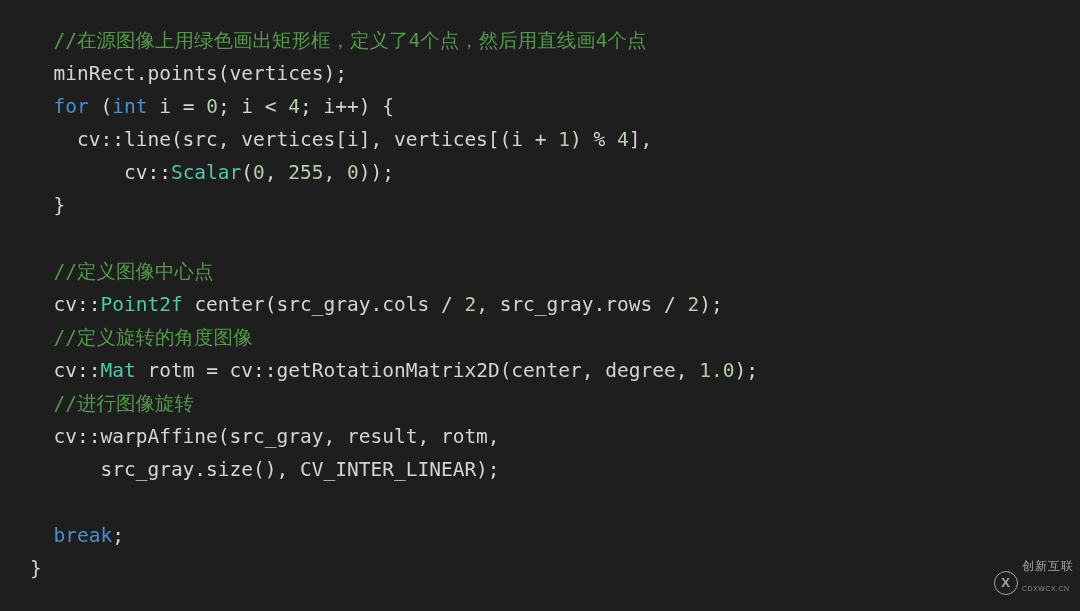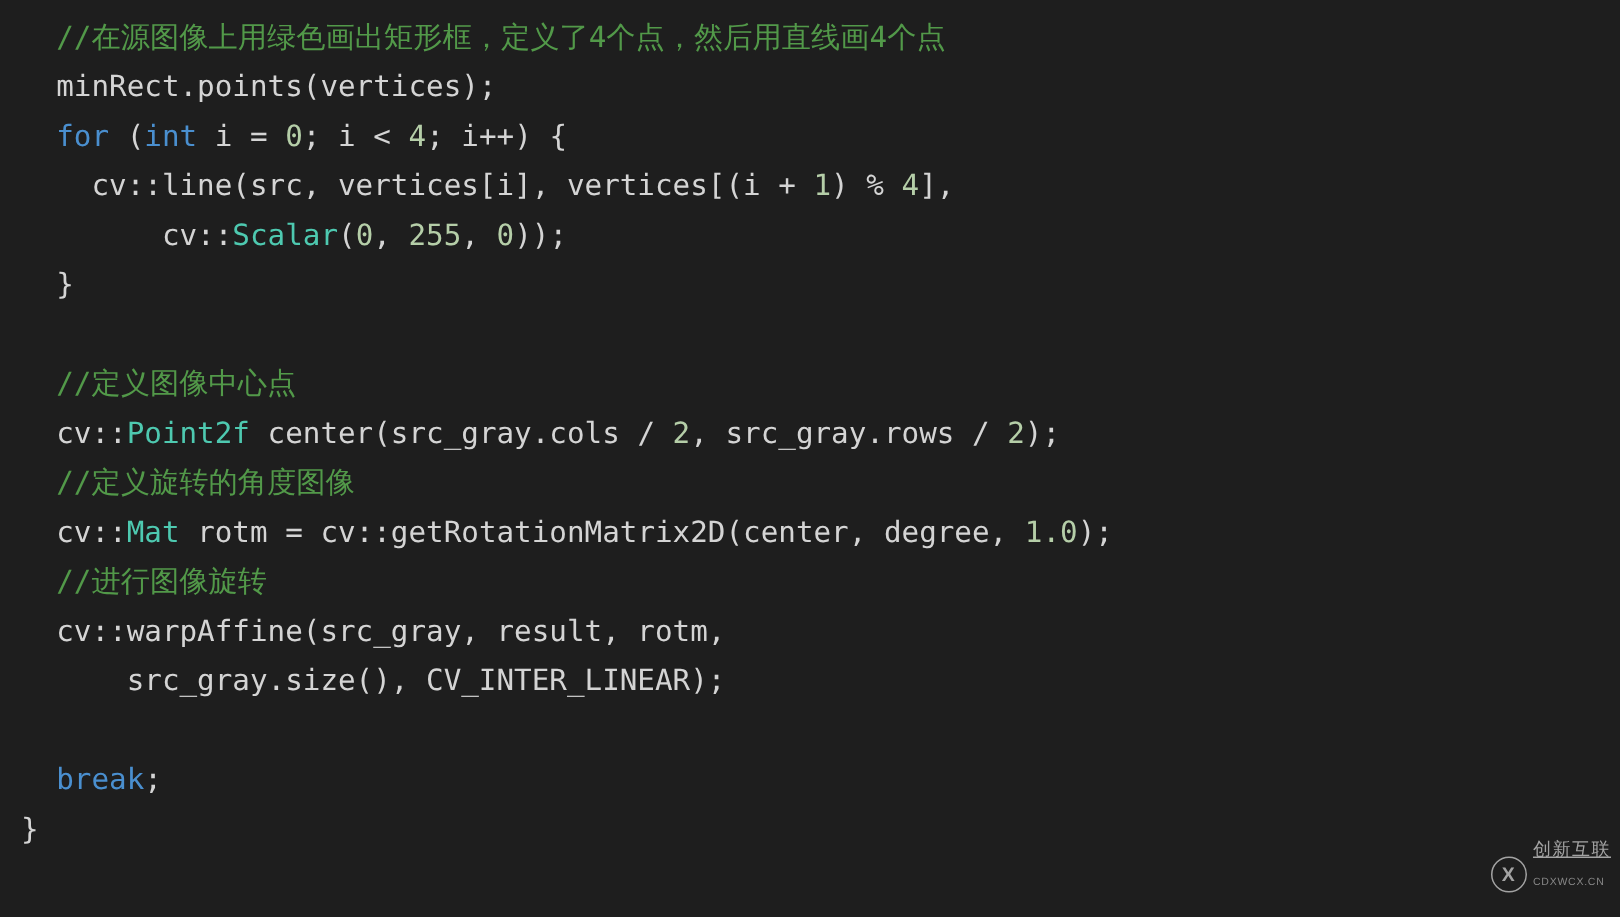--- a/index.html
+++ b/index.html
@@ -8,21 +8,21 @@
     width: 1080px;
     height: 611px;
     background: #1e1e1e;
     overflow: hidden;
     font-family: "Consolas", "Menlo", "Courier New", monospace;
     font-size: 19.5px;
     line-height: 33px;
     color: #d4d4d4;
   }
   pre.code {
-    margin: 0;
+    margin: 16px;
     padding: 8px 0 0 14px;
     white-space: pre;
   }
   .c  { color: #529949; }      
   .kw { color: #4a8fcf; }      
   .ty { color: #4ec9b0; }
   .pn { color: #d4d4d4; }      
   .id { color: #d4d4d4; }
   .nm { color: #b5cea8; }
 
@@ -40,21 +40,21 @@
     opacity: 0.85;
   }
   .watermark .logo {
     width: 22px; height: 22px;
     border: 1.5px solid #bbb;
     border-radius: 50%;
     display: flex; align-items: center; justify-content: center;
     font-weight: bold; font-size: 13px;
     color: #bbb;
   }
-  .watermark .txt { line-height: 1; text-decoration: underline; }
+  .watermark .txt { line-height: 1; }
   .watermark .sub { font-size: 7px; letter-spacing: 0.5px; color:#999; }
 </style>
 </head>
 <body>
 
 <pre class="code"><span>  <span class="c">//在源图像上用绿色画出矩形框，定义了4个点，然后用直线画4个点</span></span>
 <span>  <span class="id">minRect.points(vertices);</span></span>
 <span>  <span class="kw">for</span><span class="pn"> (</span><span class="kw">int</span><span class="id"> i = </span><span class="nm">0</span><span class="id">; i &lt; </span><span class="nm">4</span><span class="id">; i++) {</span></span>
 <span><span class="id">    cv::line(src, vertices[i], vertices[(i + </span><span class="nm">1</span><span class="id">) % </span><span class="nm">4</span><span class="id">],</span></span>
 <span><span class="id">        cv::</span><span class="ty">Scalar</span><span class="id">(</span><span class="nm">0</span><span class="id">, </span><span class="nm">255</span><span class="id">, </span><span class="nm">0</span><span class="id">));</span></span>

